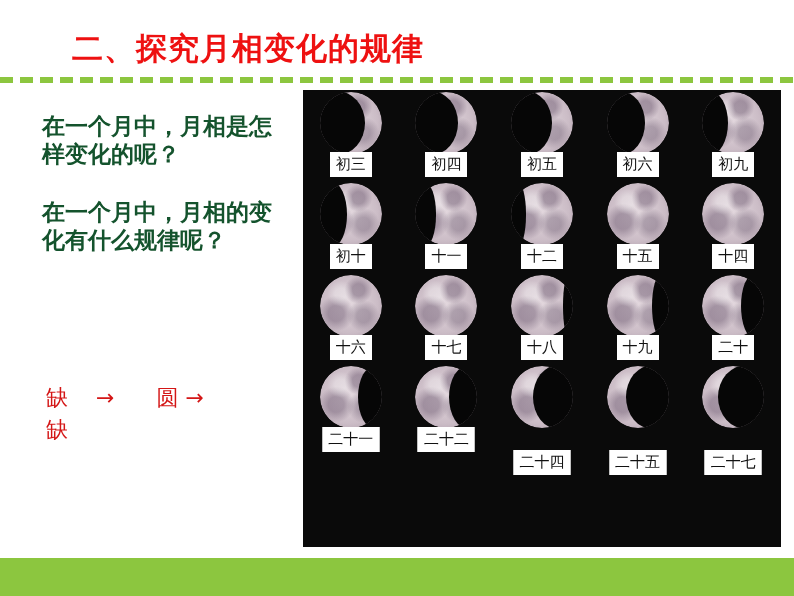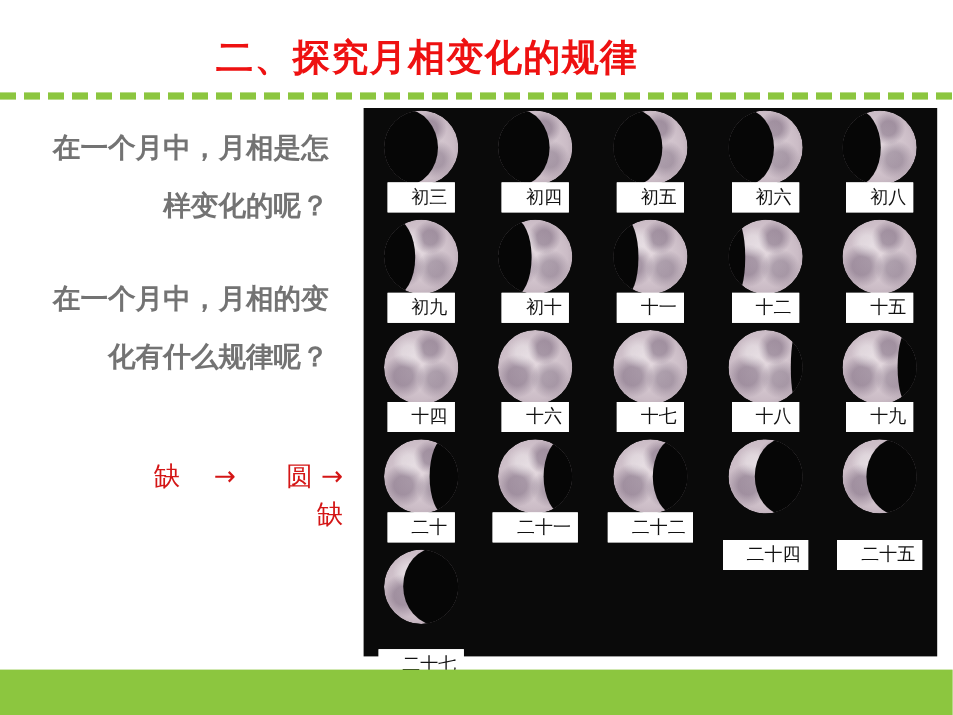--- a/index.html
+++ b/index.html
@@ -6,21 +6,21 @@
   html, body { margin:0; padding:0; }
   body {
     width:794px; height:596px;
     background:#ffffff;
     font-family:"DejaVu Sans","Liberation Sans",sans-serif;
     overflow:hidden;
     position:relative;
   }
 
   
-  #slide { position:absolute; inset:0; background:#fff;text-align:right; }
+  #slide { position:absolute; inset:0; background:#fff; }
 
   #title {
     position:absolute; left:72px; top:27px; width:460px; height:42px;
     color:#ee1111;
     font-size:31px; font-weight:bold; letter-spacing:1px;
     line-height:42px; white-space:nowrap;
   }
 
   #dashed-rule {
     position:absolute; left:0; top:77px; width:794px; height:6px;
@@ -31,25 +31,25 @@
   #bottom-band {
     position:absolute; left:0; top:558px; width:794px; height:38px;
     background:#8cc63f;
   }
 
   
   #left-col {
     position:absolute; left:42px; top:100px; width:250px;
   }
   .q-para {
-    color:#737373;
+    color:#14532d;
     font-size:23px; font-weight:bold;
-    line-height:48px;
+    line-height:28px;
     letter-spacing:0px;
-    margin:0 0 30px 0;
+    margin:12px 0 30px 0;
     width:232px;
   }
   #arrow-line {
     position:absolute; left:46px; top:382px; width:240px;
     color:#d41616; font-size:22px; font-weight:normal;
     line-height:32px;
   }
   #arrow-line .seq { white-space:normal; }
   #arrow-line .gap { display:inline-block; width:14px; }
 
@@ -89,21 +89,21 @@
   .shadow {
     position:absolute; top:-2%; height:104%; background:#060606;
     border-radius:50%;
   }
   .label {
     position:absolute; left:50%; transform:translateX(-50%);
     bottom:4px;
     background:#ffffff; color:#111;
     font-family:"DejaVu Serif","Liberation Serif",serif;
     font-size:15px; line-height:20px;
-    padding:1px 5px 2px 19px;
+    padding:1px 5px 2px 5px;
     white-space:nowrap;
     border:1px solid #ffffff;
   }
   
   .row5 .label { bottom:-19px; }
 </style>
 </head>
 <body>
 
 <div id="slide">
@@ -165,29 +165,20 @@
               <div class="disc"></div>
               <div class="shadow" style="left: -18%; width: 80.2%; border-radius: 50%;"></div>
             </div>
           </div>
           <div class="label">初六</div>
         </div>
         <div class="cell">
           <div class="moon-wrap">
             <div class="moon">
               <div class="disc"></div>
-              <div class="shadow" style="left: -18%; width: 68.5%; border-radius: 50%;"></div>
-            </div>
-          </div>
-          <div class="label">初八</div>
-        </div>
-        <div class="cell">
-          <div class="moon-wrap">
-            <div class="moon">
-              <div class="disc"></div>
               <div class="shadow" style="left: -18%; width: 59.5%; border-radius: 50%;"></div>
             </div>
           </div>
           <div class="label">初九</div>
         </div>
         <div class="cell">
           <div class="moon-wrap">
             <div class="moon">
               <div class="disc"></div>
               <div class="shadow" style="left: -4%; width: 48%;"></div>

